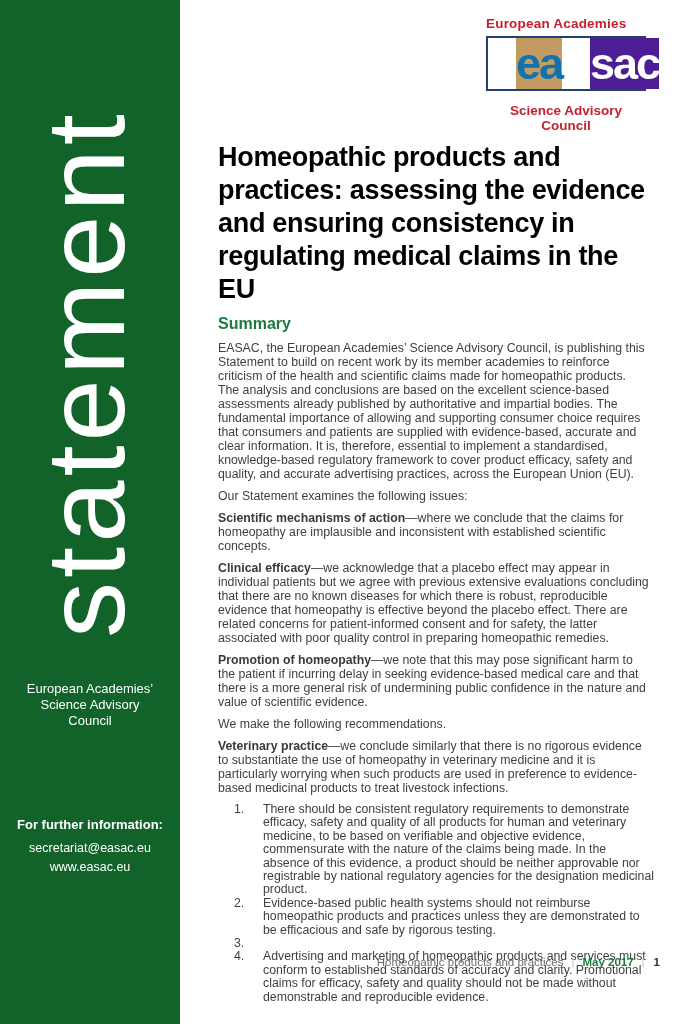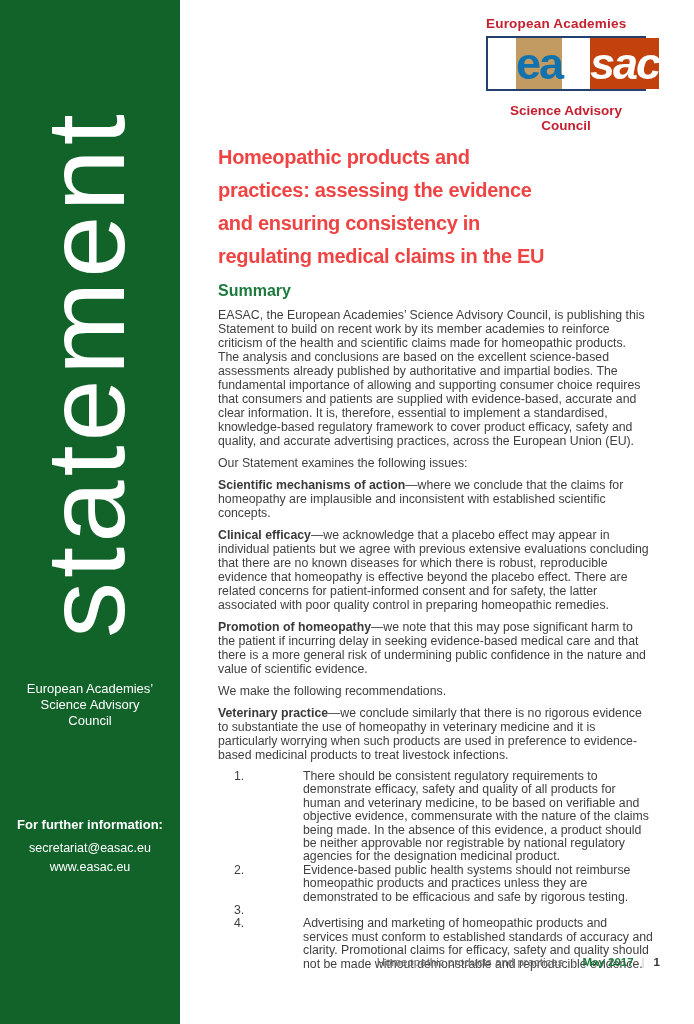--- a/index.html
+++ b/index.html
@@ -17,33 +17,33 @@
   .band-info .info-heading{font-size:13px;font-weight:bold;margin-bottom:7px;}
   .band-info .info-line{font-size:12.5px;line-height:19px;}
 
   
   .logo{position:absolute;left:486px;top:16px;width:160px;}
   .logo-top{color:#c42030;font-size:13.5px;font-weight:bold;letter-spacing:0.2px;margin-bottom:5px;}
   .logo-boxes{display:flex;height:55px;border:2px solid #23406e;box-sizing:border-box;}
   .logo-cell{display:flex;align-items:center;justify-content:center;
     font-size:45px;font-weight:bold;letter-spacing:-2px;line-height:1;margin-left:28px;}
   .cell-ea{width:66px;background:#c19b62;color:#1272ad;}
-  .cell-sac{flex:1;background:#c2410c;color:#ffffff;font-style:italic;}
+  .cell-sac{flex:1;background:#4c1d95;color:#ffffff;}
   .logo-bottom{color:#c42030;font-size:13.5px;font-weight:bold;text-align:center;margin-top:12px;}
 
   
   .content{position:absolute;left:218px;top:141px;width:436px;color:#3f3f3f;}
-  .doc-title{color:#ef4444;font-size:20px;font-weight:bold;line-height:33px;letter-spacing:-0.3px;}
+  .doc-title{color:#000000;font-size:27px;font-weight:bold;line-height:33px;letter-spacing:-0.3px;}
   .summary-heading{color:#1d7a3e;font-size:16px;font-weight:bold;line-height:18px;margin-top:9px;}
   .body-p{font-size:12.3px;line-height:14px;margin:8px 4px 0 0;}
   .body-p strong{color:#3a3a3a;}
   .rec-list{margin-top:8px;font-size:12.3px;line-height:13.4px;}
   .rec-item{display:flex;}
   .rec-num{width:29px;margin-left:16px;flex:0 0 auto;}
-  .rec-text{flex:1;margin-left:40px;}
+  .rec-text{flex:1;}
 
   
   .footer{position:absolute;top:956px;left:218px;width:442px;text-align:right;
     font-size:11.5px;color:#6a6a6a;white-space:nowrap;}
   .footer .sep{color:#c6c6c6;padding:0 8px;}
   .footer .date{color:#1d7a3e;font-weight:bold;}
   .footer .page-num{color:#333333;font-weight:bold;padding-left:1px;}
 </style>
 </head>
 <body>

